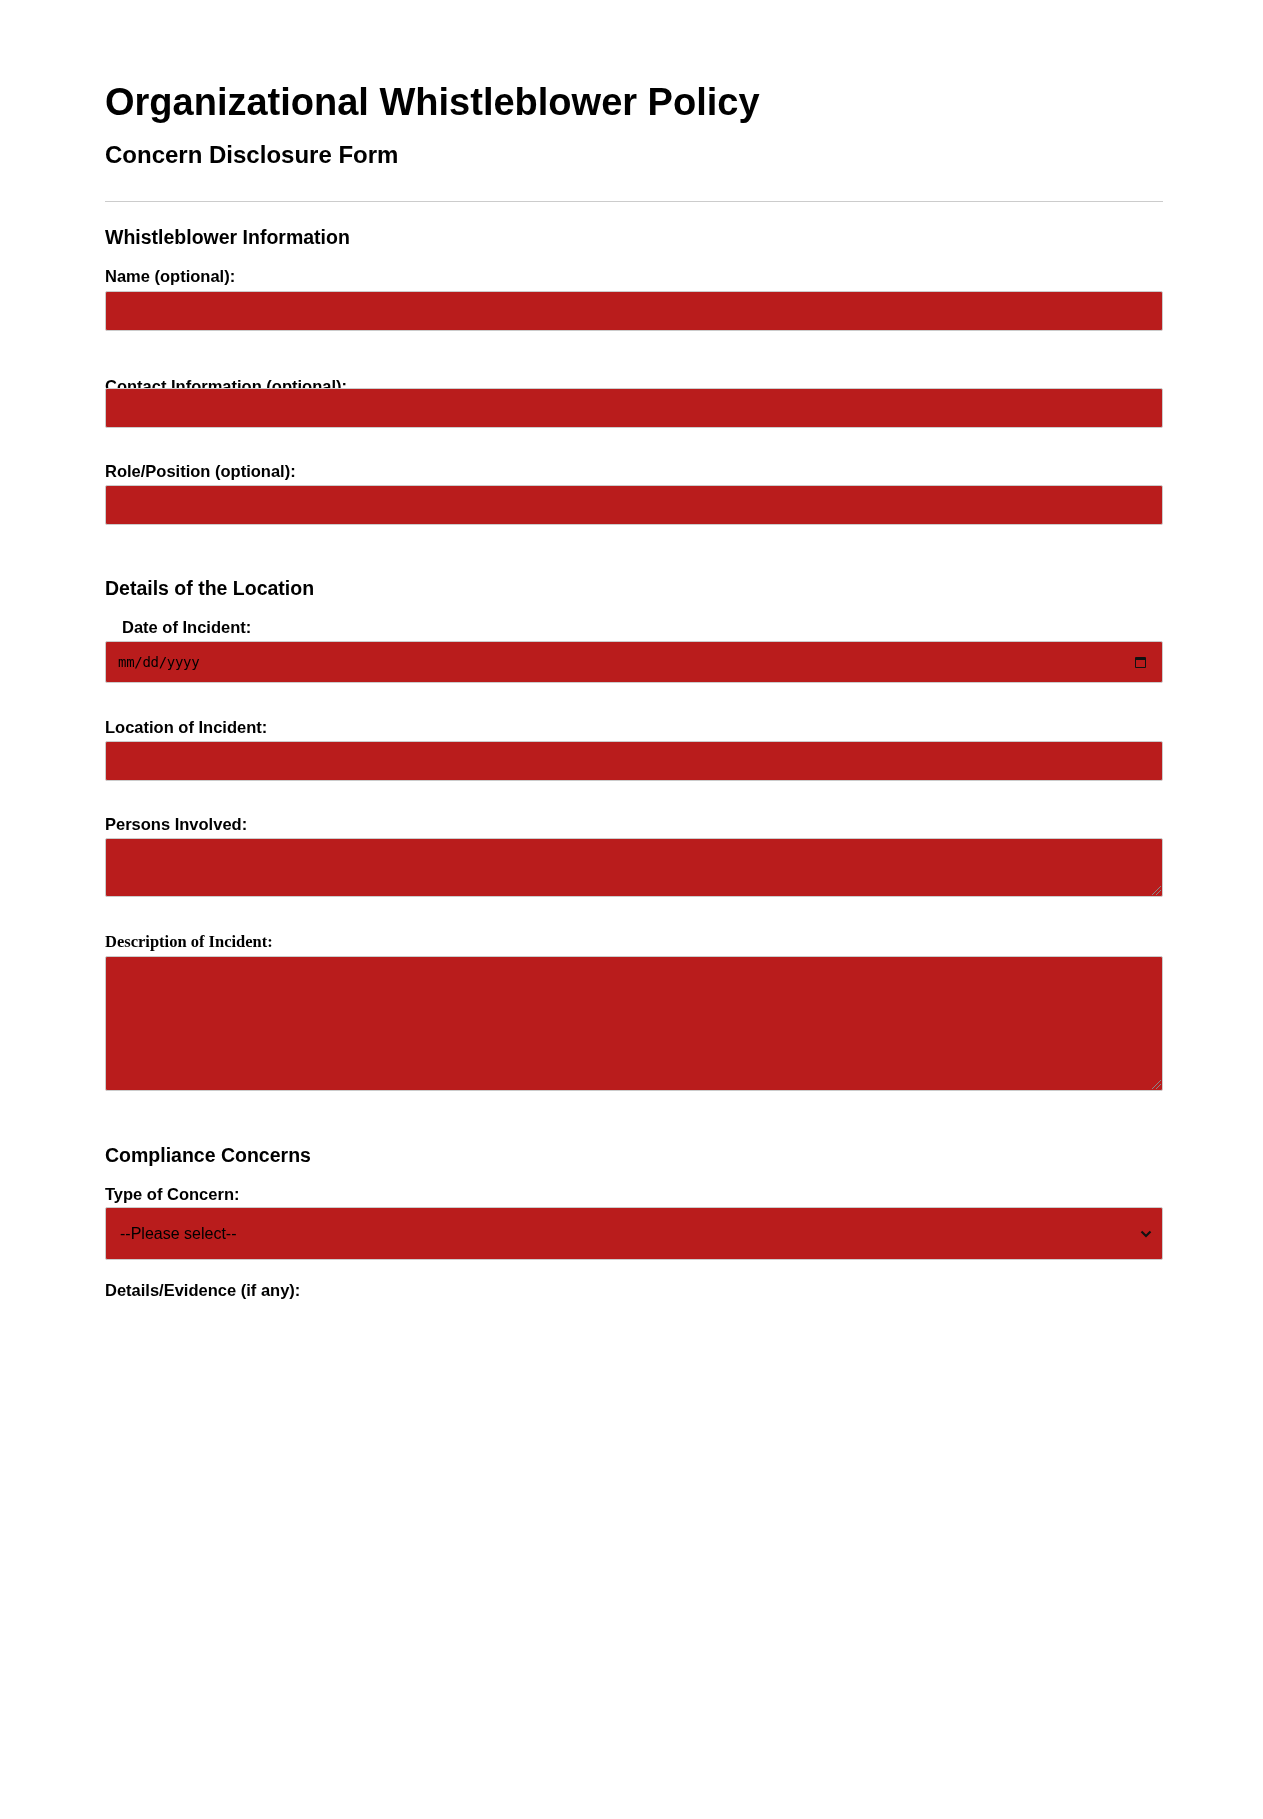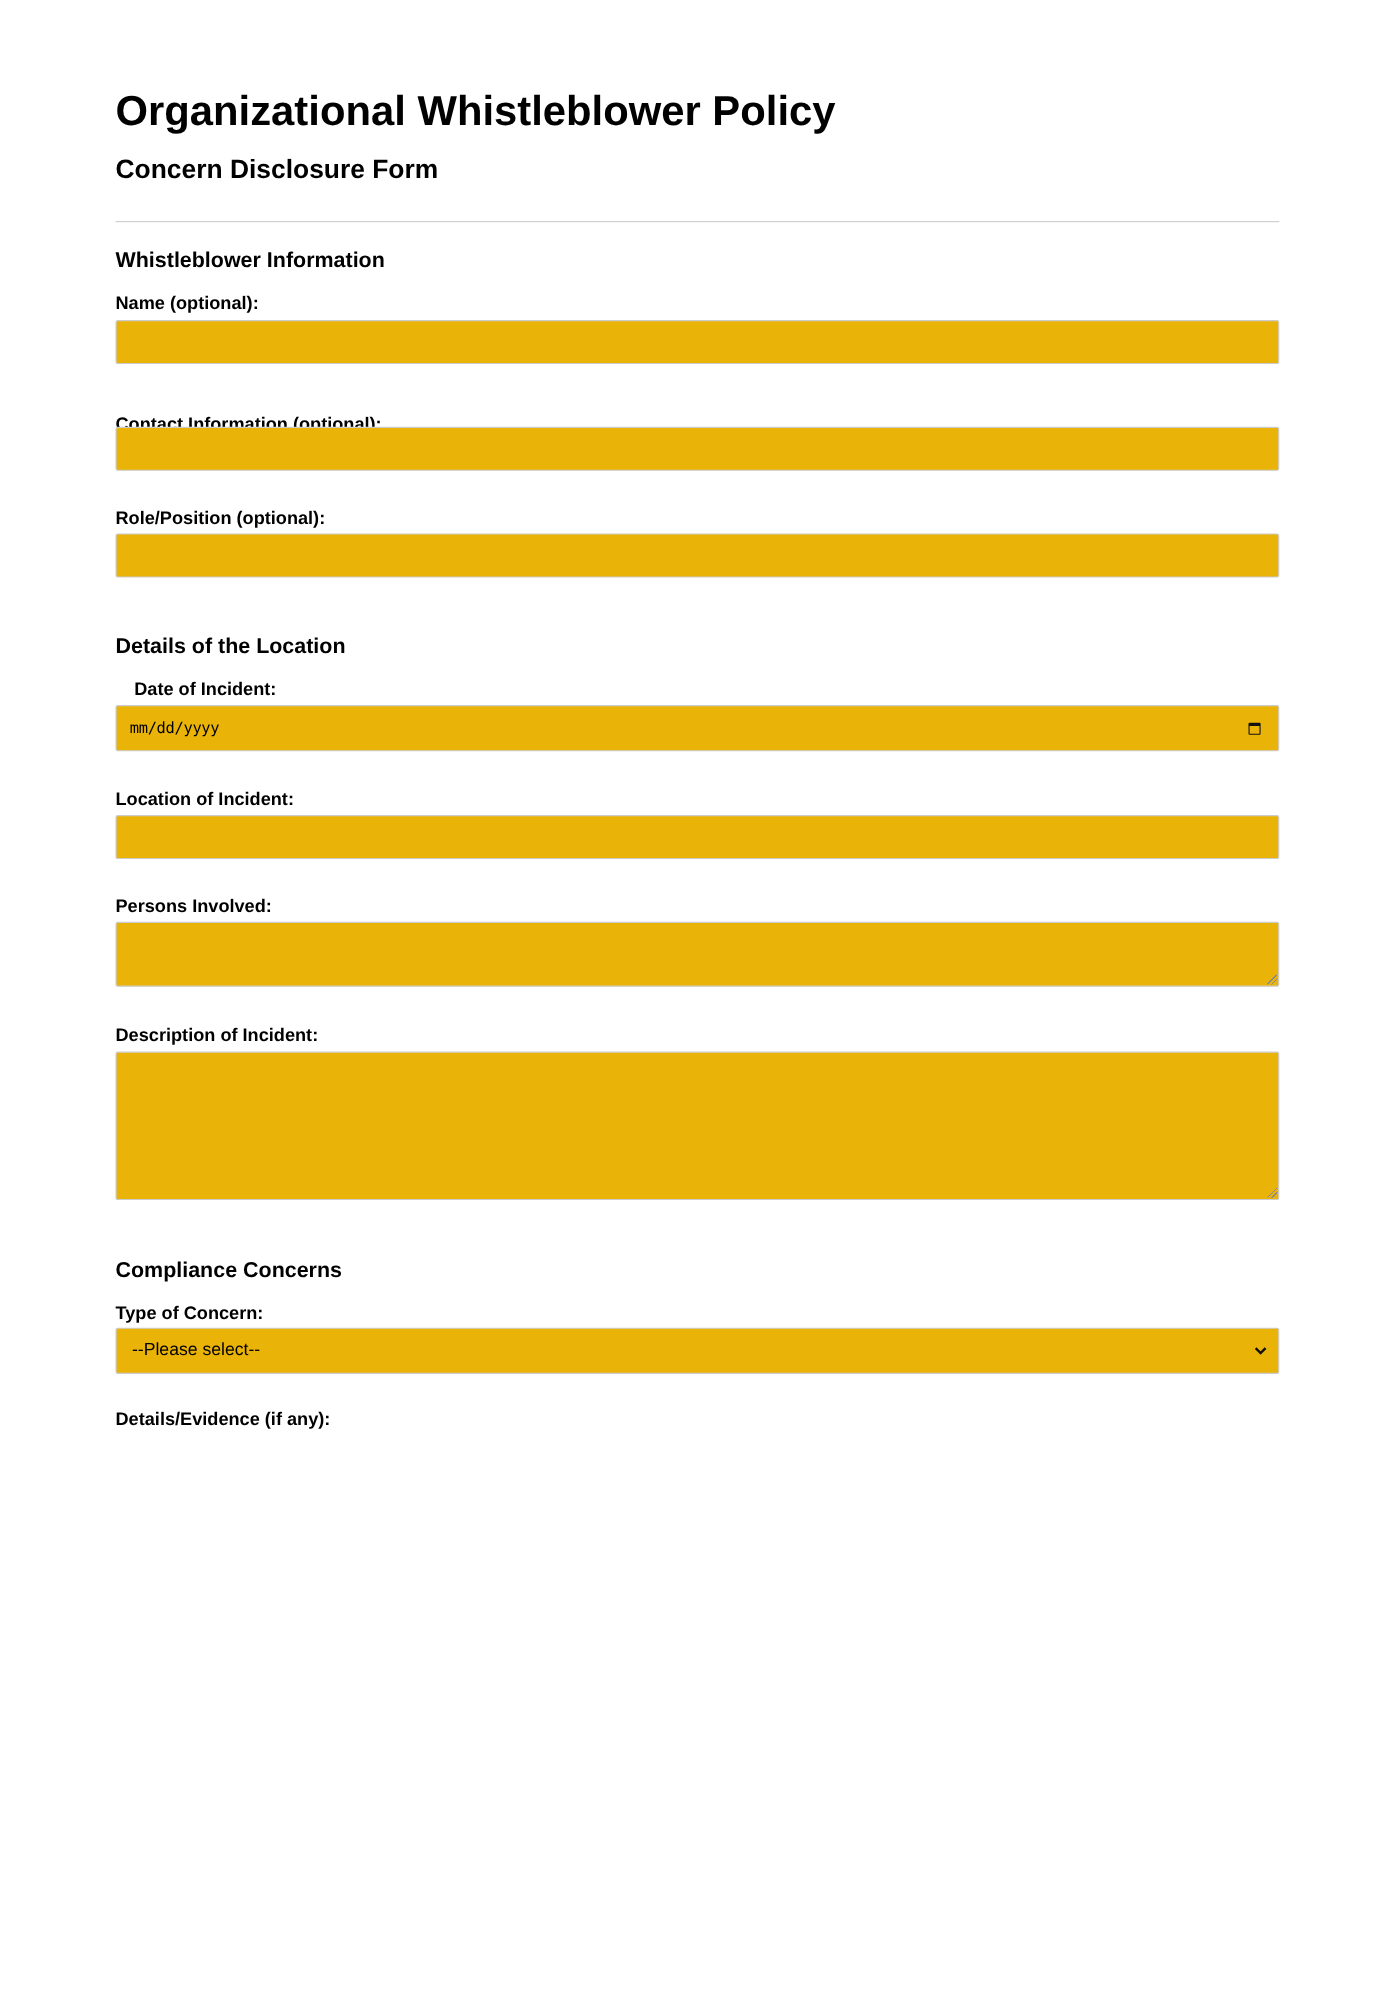--- a/index.html
+++ b/index.html
@@ -8,37 +8,37 @@
     font-family: "Liberation Sans", sans-serif; color: #000;
   }
   .abs { position: absolute; left: 105px; }
   .h1 { font-size: 38px; font-weight: bold; top: 81px; margin: 0; white-space: nowrap; }
   .h2 { font-size: 24px; font-weight: bold; top: 141px; margin: 0; white-space: nowrap; }
   .hr { top: 201px; width: 1058px; height: 0; border-top: 1px solid #cccccc; }
   .h3 { font-size: 19.5px; font-weight: bold; margin: 0; white-space: nowrap; text-align: center; }
   .label { font-size: 16.5px; font-weight: bold; white-space: nowrap; }
   .field {
     width: 1058px; box-sizing: border-box; border: 1px solid #cccccc; border-radius: 2px;
-    background: #eab308; margin: 0;
+    background: #b91c1c; margin: 0;
   }
   input.field { height: 40px; padding: 0 12px; font-family: "Liberation Sans", sans-serif; font-size: 16px; outline: none; }
   .date {
     height: 42px; display: flex; align-items: center; justify-content: space-between;
     padding: 0 14px 0 12px;
   }
   .date .placeholder { font-family: "DejaVu Sans Mono", monospace; font-size: 14px; color: #000; letter-spacing: -0.3px; }
   .cal-icon { width: 14px; height: 14px; position: relative; }
   .cal-icon .body { position: absolute; left: 1px; top: 2px; width: 11px; height: 11px; border: 1.5px solid #111; border-top-width: 3px; border-radius: 1px; box-sizing: border-box; }
   textarea.field { resize: both; padding: 8px 12px; font-family: "Liberation Sans", sans-serif; font-size: 16px; outline: none; display: block; }
   .resize-grip { position: absolute; right: 2px; bottom: 2px; width: 9px; height: 9px;
     background: linear-gradient(135deg, transparent 0 45%, #888 45% 52%, transparent 52% 68%, #888 68% 75%, transparent 75%);
     pointer-events: none; }
   .ta-wrap { position: absolute; left: 105px; }
   .select {
-    height: 42px; display: flex; align-items: center; justify-content: space-between;
+    height: 53px; display: flex; align-items: center; justify-content: space-between;
     padding: 0 10px 0 14px; font-size: 16px;
   }
   .chev-icon { width: 12px; height: 8px; }
 </style>
 </head>
 <body>
 
 <h1 class="abs h1">Organizational Whistleblower Policy</h1>
 <h2 class="abs h2">Concern Disclosure Form</h2>
 <div class="abs hr"></div>
@@ -66,21 +66,21 @@
 
 <div class="abs label" style="top:718px;">Location of Incident:</div>
 <input class="abs field" style="top: 741px;" type="text" value="">
 
 <div class="abs label" style="top:815px;">Persons Involved:</div>
 <div class="ta-wrap" style="top:838px;">
   <textarea class="field" style="height: 59px; resize: none;"></textarea>
   <span class="resize-grip"></span>
 </div>
 
-<div class="abs label" style="top:932px;">Description of Incident:</div>
+<div class="abs label" style="top:932px;font-family:Liberation Serif, serif;">Description of Incident:</div>
 <div class="ta-wrap" style="top:956px;">
   <textarea class="field" style="height: 135px; resize: none;"></textarea>
   <span class="resize-grip"></span>
 </div>
 
 <h3 class="abs h3" style="top:1144px;">Compliance Concerns</h3>
 
 <div class="abs label" style="top:1185px;">Type of Concern:</div>
 <div class="abs field select" style="top:1207px;">
   <span>--Please select--</span>

